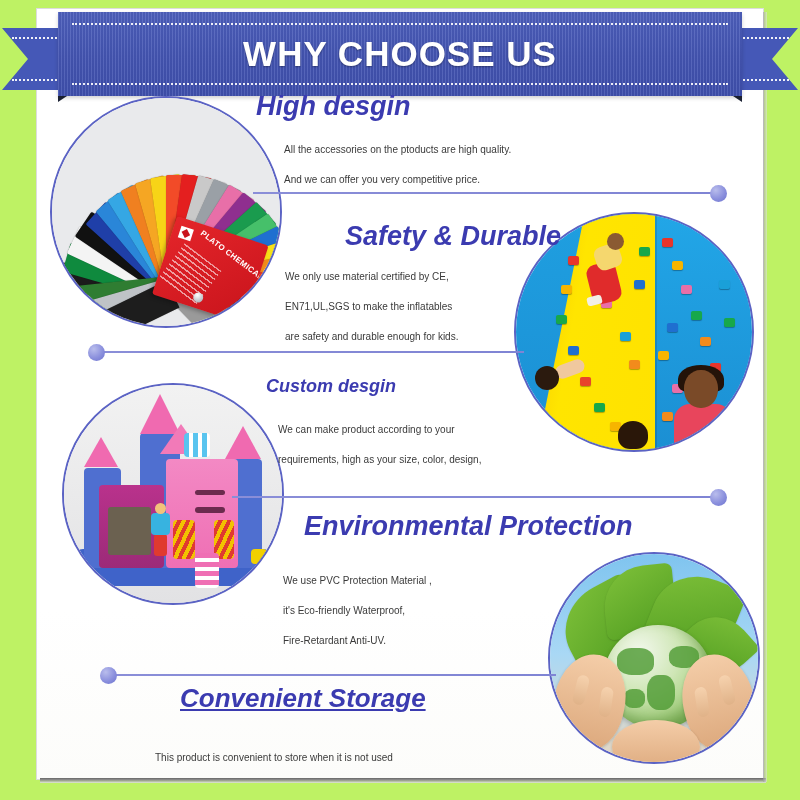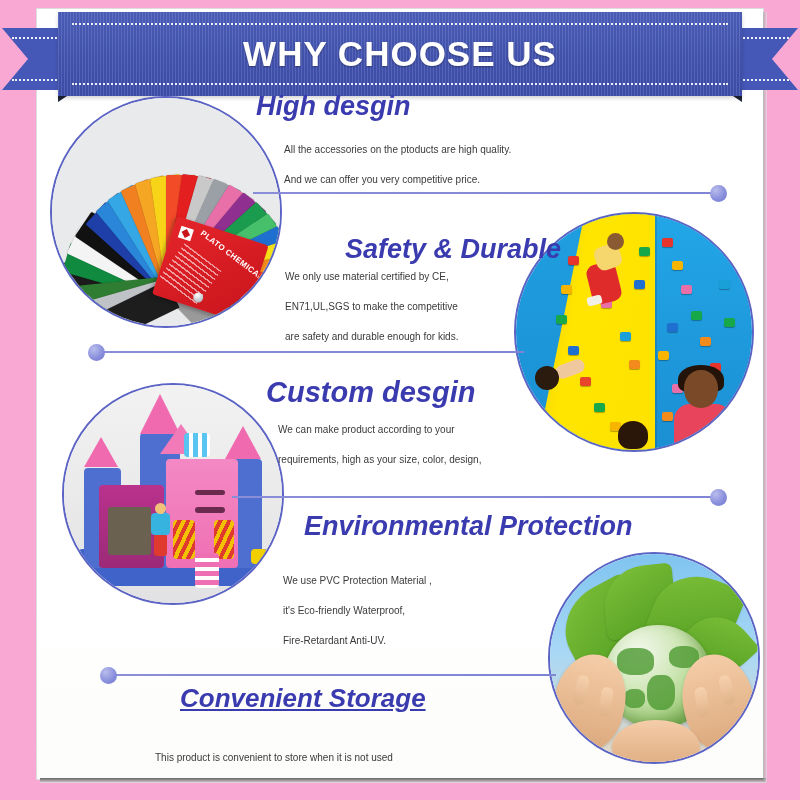--- a/index.html
+++ b/index.html
@@ -4,21 +4,21 @@
 <title>Why Choose Us</title>
 <style>
   html,body{margin:0;padding:0;}
   body{
     width:800px;height:800px;overflow:hidden;
     background:#ffffff;
     font-family:"Liberation Sans", sans-serif;
   }
   #page{
     position:relative;width:800px;height:800px;
-    background:#f9a8d4;
+    background:#bef264;
     overflow:hidden;
   }
   
   .card{
     position:absolute;left:36px;top:8px;width:728px;height:772px;
     background:linear-gradient(180deg,#ffffff 0%,#ffffff 78%,#fcfcfa 100%);
     border:1px solid #dcdcdc;
     box-sizing:border-box;
   }
   .card-shadow{
@@ -307,26 +307,26 @@
       <div class="kid3">
         <div class="arm"></div>
           <div class="head"></div>
       </div>
       <div class="kid4">
         <div class="head"></div>
       </div>
     </div>
   </div>
 
-  <div class="block" style="left:345px;top:235px;">
+  <div class="block" style="left:345px;top:222px;">
     <div class="heading" style="font-size:27px;">Safety &amp; Durable</div>
   </div>
   <div class="block" style="left:285px;top:262px;">
     <div class="body-line">We only use material certified by CE,</div>
-    <div class="body-line">EN71,UL,SGS to make the competitive</div>
+    <div class="body-line">EN71,UL,SGS to make the inflatables</div>
     <div class="body-line">are safety and durable enough for kids.</div>
   </div>
 
   <div class="rule" style="left:104px;top:351px;width:420px;"></div>
   <div class="dot" style="left:88px;top:344px;"></div>
 
   <div class="circ" style="left:62px;top:383px;width:222px;height:222px;">
     <div class="inner castle">
       <div class="base" style="left:5%;bottom:8%;width:90%;height:17%;"></div>
       <div class="tower" style="left:9%;top:38%;width:17%;height:46%;"></div>
@@ -356,21 +356,21 @@
       <div class="figure" style="left:40%;top:54%;width:19px;height:53px;">
         <div class="l"></div>
           <div class="t"></div>
           <div class="h"></div>
       </div>
       <div class="wall" style="left:86%;bottom:18%;width:7%;height:7%;background:#f2d000;"></div>
     </div>
   </div>
 
   <div class="block" style="left:266px;top:377px;">
-    <div class="heading" style="font-size:29px;text-align:center;">Custom desgin</div>
+    <div class="heading" style="font-size:18px;text-align:center;">Custom desgin</div>
   </div>
   <div class="block" style="left:278px;top:415px;">
     <div class="body-line">We can make product according to your</div>
     <div class="body-line">requirements, high as your size, color, design,</div>
   </div>
 
   <div class="rule" style="left:232px;top:496px;width:486px;"></div>
   <div class="dot" style="left:710px;top:489px;"></div>
 
   <div class="circ" style="left:548px;top:552px;width:212px;height:212px;">

